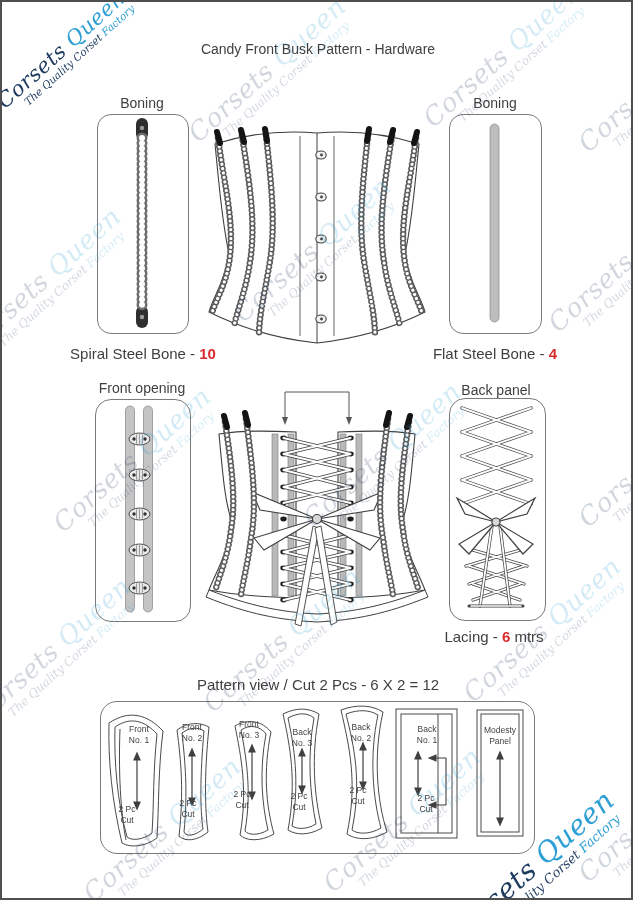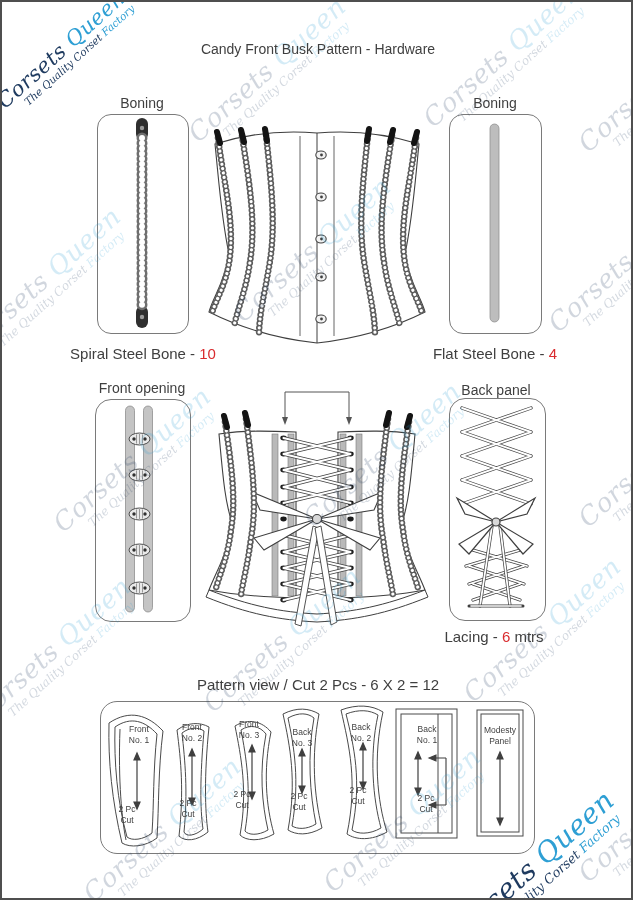--- a/index.html
+++ b/index.html
@@ -4,21 +4,21 @@
 <style>
   html,body{margin:0;padding:0;background:#e8e8e8;}
   .page{position:relative;width:633px;height:900px;background:#ffffff;
         border:2px solid #4f4f4f;box-sizing:border-box;overflow:hidden;
         font-family:"Liberation Sans",sans-serif;color:#3f3f3f;}
   .abs{position:absolute;}
   .ctr{transform:translateX(-50%);white-space:nowrap;}
   .title{font-size:14px;}
   .boxlabel{font-size:14px;}
   .caption{font-size:15px;}
-  .red{color:#d92b2e;font-weight:normal;}
+  .red{color:#d92b2e;font-weight:bold;}
   .rbox{position:absolute;border:1px solid #7a7a7a;border-radius:14px;background:transparent;}
   .pbox{border-radius:17px;}
   svg{position:absolute;overflow:visible;}
   .plabel{position:absolute;font-size:8.5px;line-height:1.3;text-align:center;
           transform:translateX(-50%);color:#3f3f3f;white-space:nowrap;z-index:4;}
   .note{font-size:15px;z-index:4;}
   
   .logo{position:absolute;transform:rotate(-42deg);transform-origin:0 50%;
         font-family:"DejaVu Serif",serif;font-style:italic;white-space:nowrap;
         pointer-events:none;line-height:1.05;}

